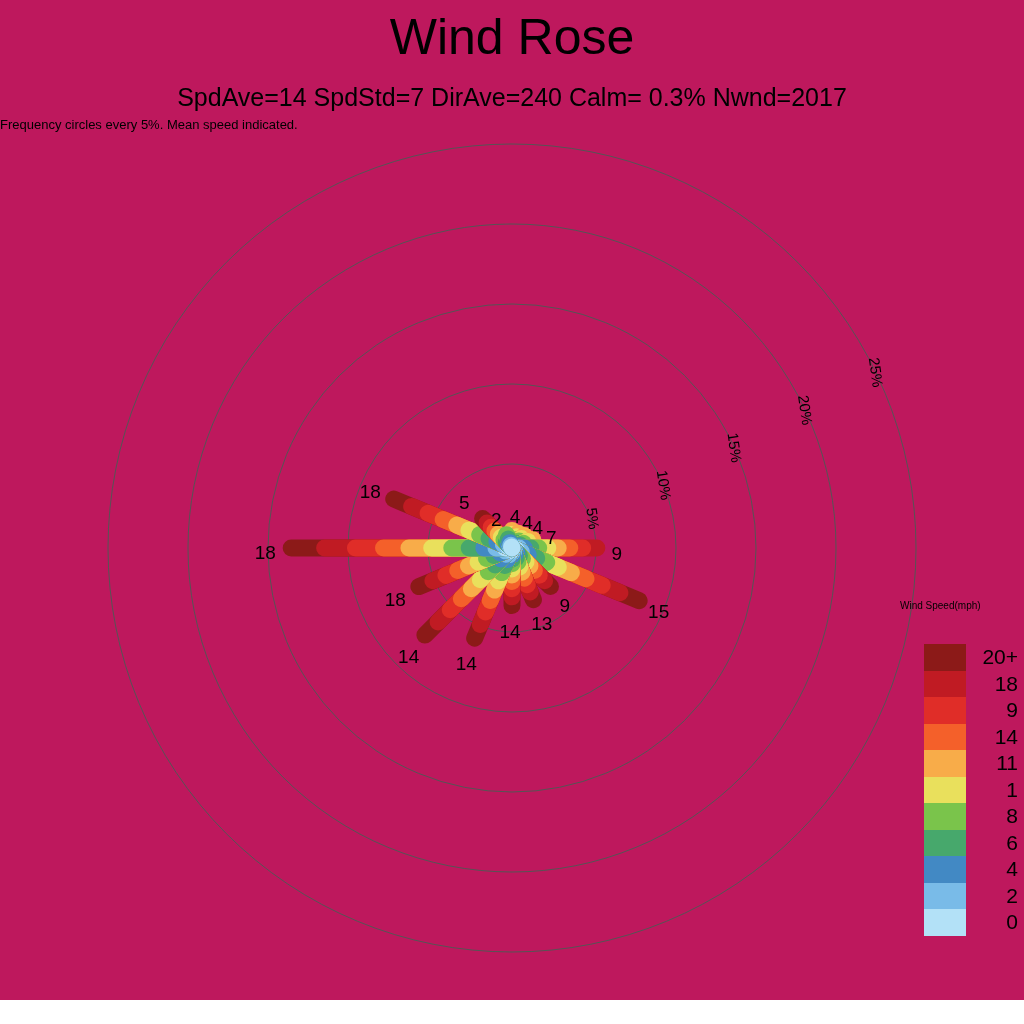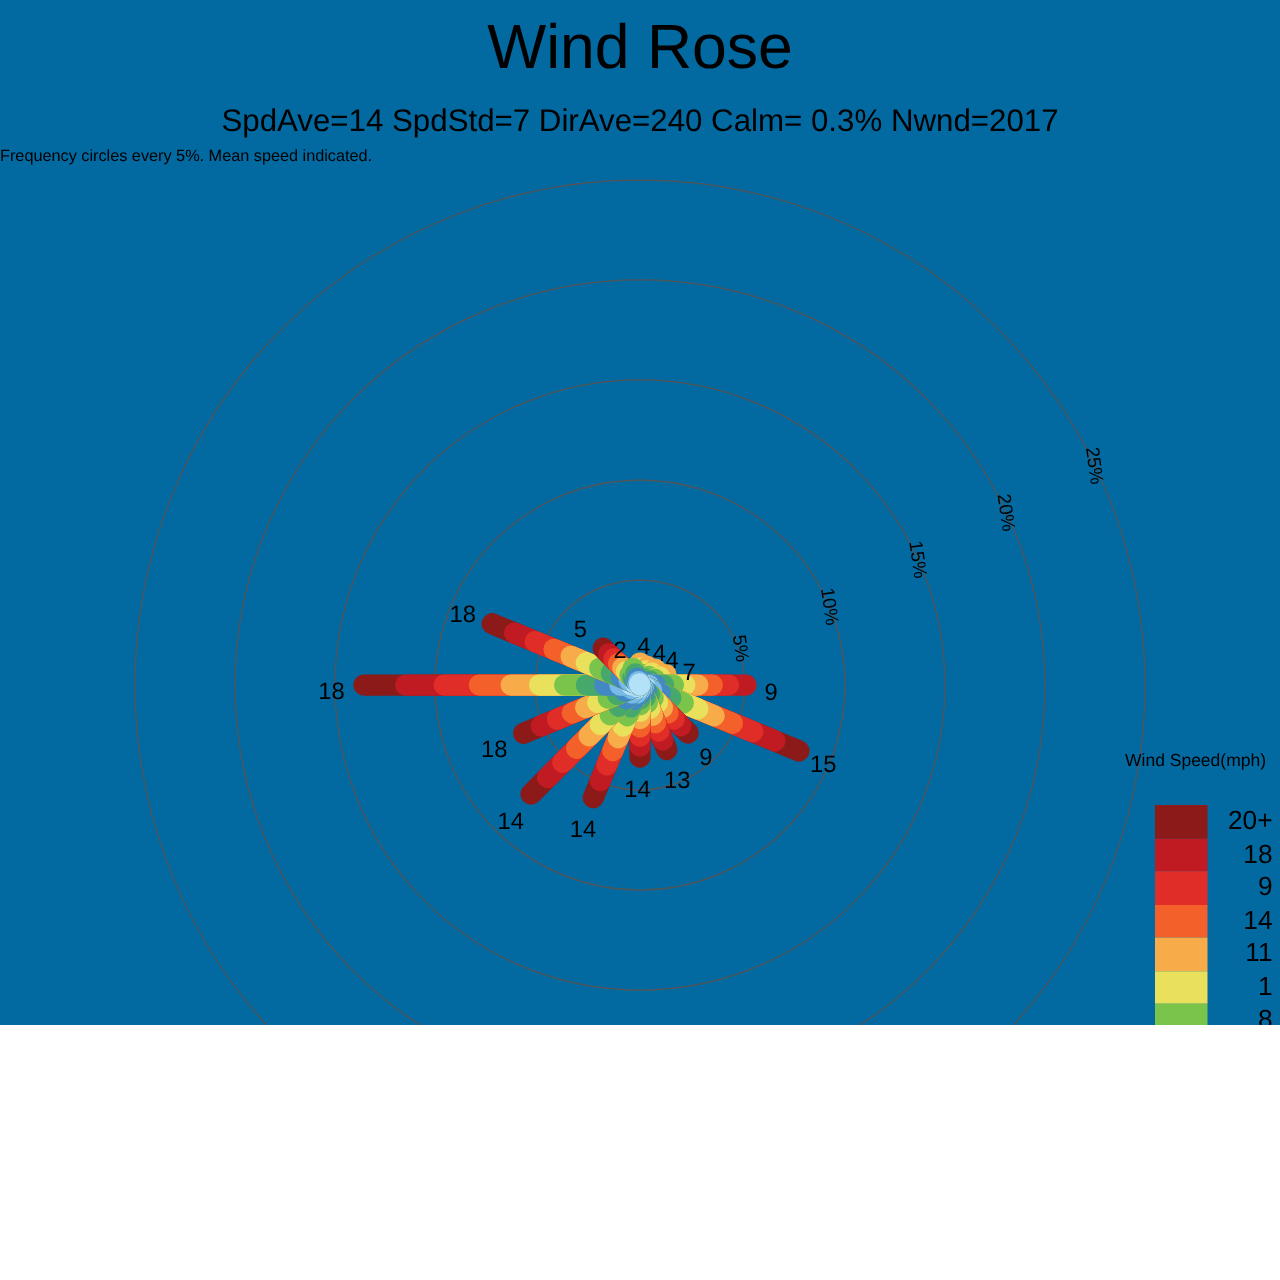--- a/index.html
+++ b/index.html
@@ -3,22 +3,22 @@
 <meta charset="utf-8">
 <style>
   html, body {
     margin: 0;
     padding: 0;
     background: #ffffff;
   }
   #page {
     position: relative;
     width: 1024px;
-    height: 820px;
-    background: #0369a1;
+    height: 1000px;
+    background: #be185d;
     font-family: "Liberation Sans", sans-serif;
     overflow: hidden;
   }
   #title {
     position: absolute;
     top: 8px;
     left: 0;
     width: 1024px;
     text-align: center;
     font-size: 50px;
@@ -49,21 +49,21 @@
     top: 0;
     left: 0;
   }
   #legend {
     position: absolute;
     left: 900px;
     top: 600px;
     width: 124px;
   }
   #legend-title {
-    font-size: 14px;
+    font-size: 10px;
     color: #000000;
     white-space: nowrap;
     margin-bottom: 42px;
   }
   .legend-rows {
     position: absolute;
     left: 24px;
     top: 44px;
   }
   .legend-row {

